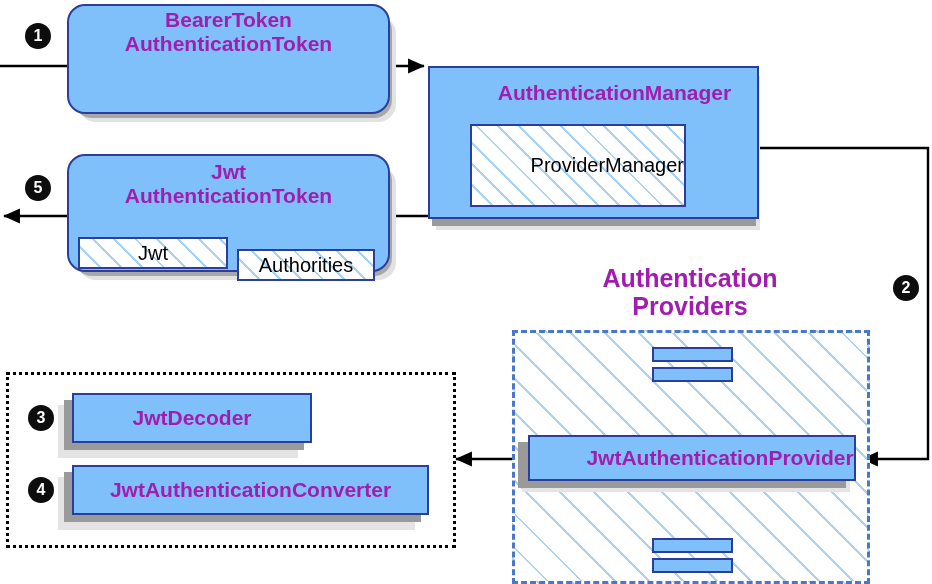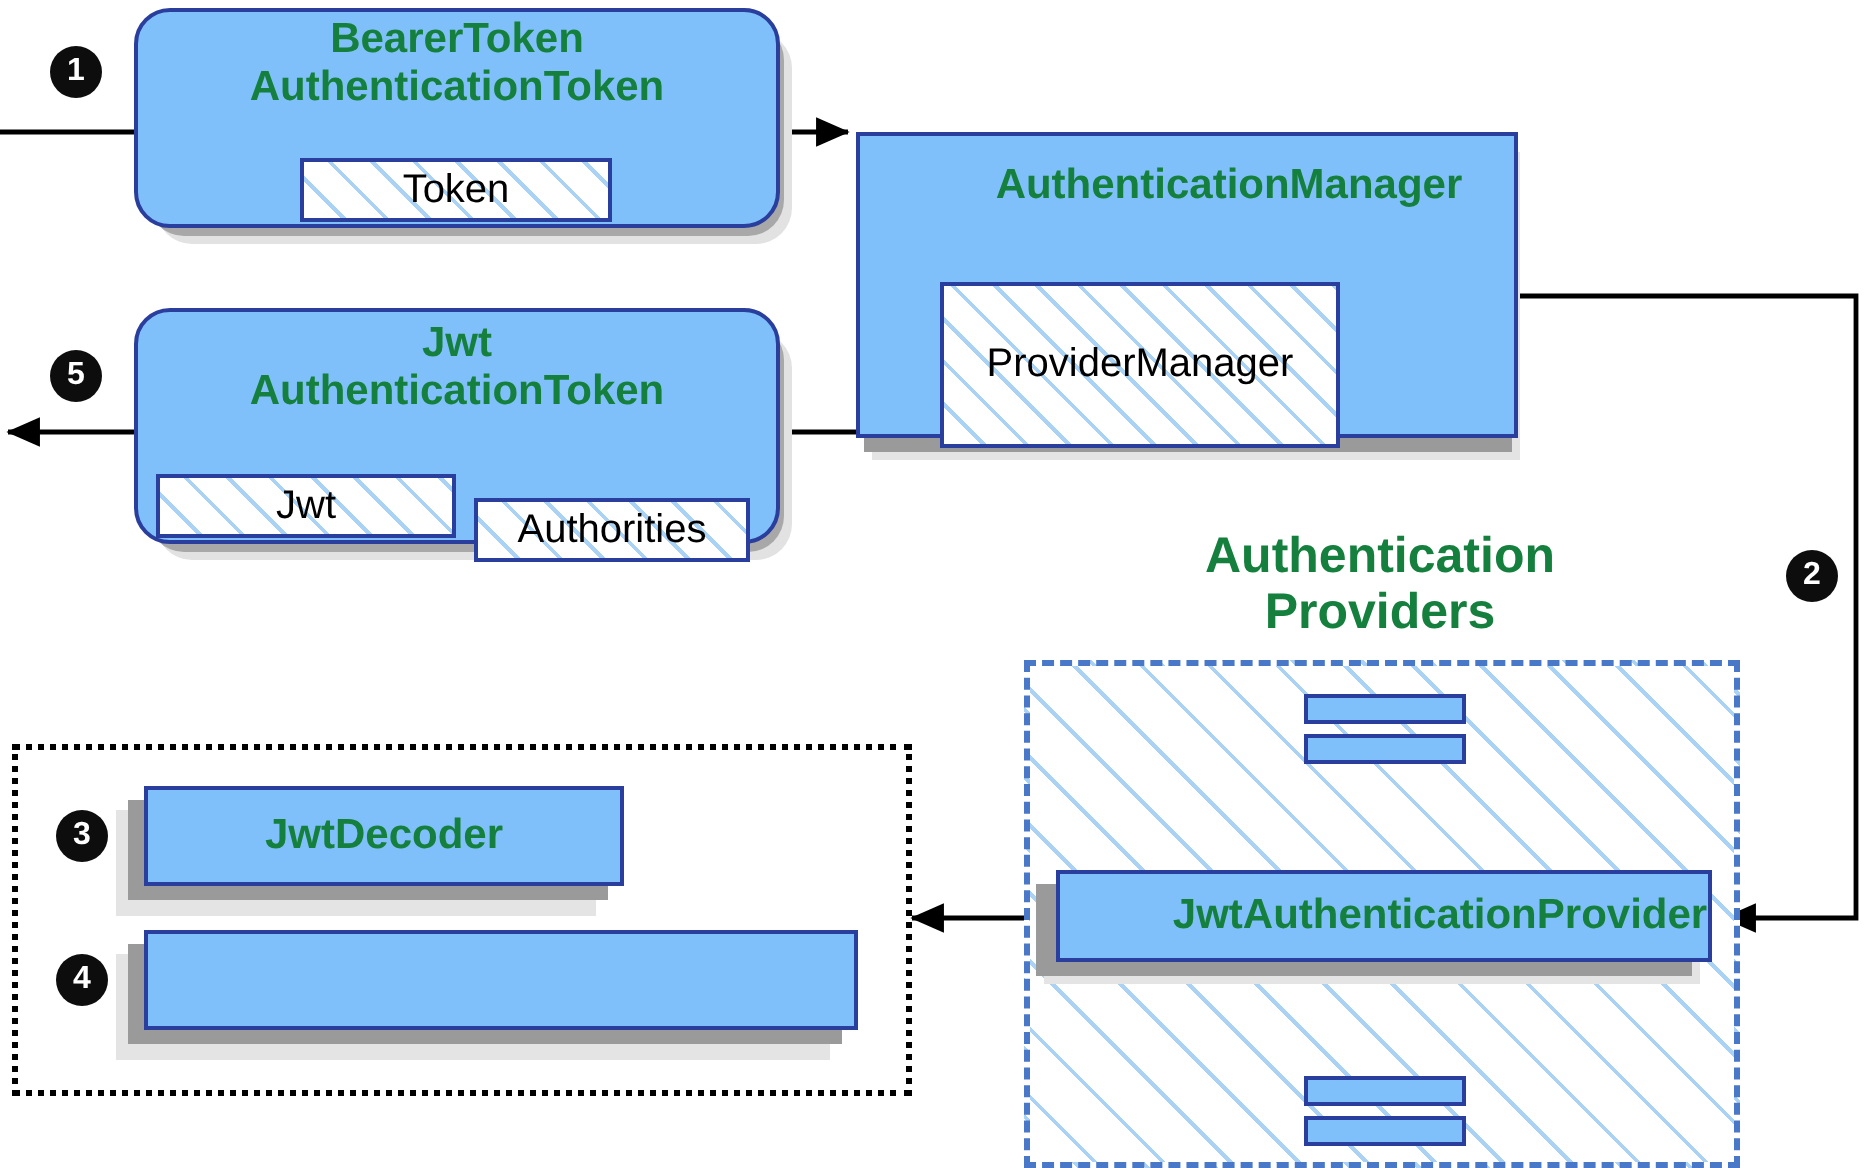--- a/index.html
+++ b/index.html
@@ -101,21 +101,21 @@
     border: 3px dotted #000000;
     box-sizing: border-box;
     background: transparent;
     z-index: 1;
   }
 
   
   .label {
     position: absolute;
     font-weight: bold;
-    color: #15803d;
+    color: #a21caf;
     text-align: center;
     line-height: 1.12;
     white-space: pre-line;
     z-index: 7;
     display: flex;
     align-items: center;
     justify-content: center;
   }
   .card-title {
     font-size: 21px;
@@ -201,32 +201,29 @@
     <g>
       <line x1="692" y1="489" x2="692" y2="533" stroke="#000" stroke-width="4" marker-start="url(#arrowUp)" marker-end="url(#arrowUp)"></line>
     </g>
   </svg>
 
   <div class="card-round-shadow2" style="left:78px; top:16px; width:318px; height:106px;"></div>
   <div class="card-round-shadow" style="left:74px; top:12px; width:318px; height:106px;"></div>
   <div class="card-round" style="left:67px; top:4px; width:323px; height:110px;"></div>
   <div class="label card-title" style="left:67px; top:6px; width:323px; height:52px;">BearerToken
 AuthenticationToken</div>
-  <div class="hatch-box" style="left:150px; top:79px; width:156px; height:32px;">
-    <span class="inner-title">Token</span>
-  </div>
   <div class="badge" style="left:25px; top:23px;">
     <span>1</span>
   </div>
 
   <div class="shadow-light" style="left:436px; top:76px; width:324px; height:154px;"></div>
   <div class="shadow-dark" style="left:432px; top:72px; width:324px; height:154px;"></div>
   <div class="card-rect" style="left:428px; top:66px; width:331px; height:153px;"></div>
   <div class="label card-title" style="left:428px; top:80px; width:373px; height:26px;">AuthenticationManager</div>
-  <div class="hatch-box" style="left:470px; top:141px; width:200px; height:83px;">
+  <div class="hatch-box" style="left:470px; top:124px; width:216px; height:83px;justify-content:flex-end;">
     <span class="inner-title">ProviderManager</span>
   </div>
 
   <div class="card-round-shadow2" style="left:78px; top:166px; width:318px; height:114px;"></div>
   <div class="card-round-shadow" style="left:74px; top:162px; width:318px; height:114px;"></div>
   <div class="card-round" style="left:67px; top:154px; width:323px; height:118px;"></div>
   <div class="label card-title" style="left:67px; top:158px; width:323px; height:52px;">Jwt
 AuthenticationToken</div>
   <div class="hatch-box" style="left:78px; top:237px; width:150px; height:32px;">
     <span class="inner-title">Jwt</span>
@@ -263,17 +260,18 @@
   <div class="shadow-dark" style="left:64px; top:400px; width:240px; height:50px;"></div>
   <div class="card-rect" style="left:72px; top:393px; width:240px; height:50px;"></div>
   <div class="label card-title" style="left:72px; top:393px; width:240px; height:50px;">JwtDecoder</div>
   <div class="badge" style="left:28px; top:405px;">
     <span>3</span>
   </div>
 
   <div class="shadow-light" style="left:58px; top:477px; width:357px; height:53px;"></div>
   <div class="shadow-dark" style="left:64px; top:472px; width:357px; height:50px;"></div>
   <div class="card-rect" style="left:72px; top:465px; width:357px; height:50px;"></div>
+  <div class="label card-title" style="left:72px; top:465px; width:357px; height:50px;">JwtAuthenticationConverter</div>
   <div class="badge" style="left:28px; top:477px;">
     <span>4</span>
   </div>
 
 </div>
 
 </body></html>

